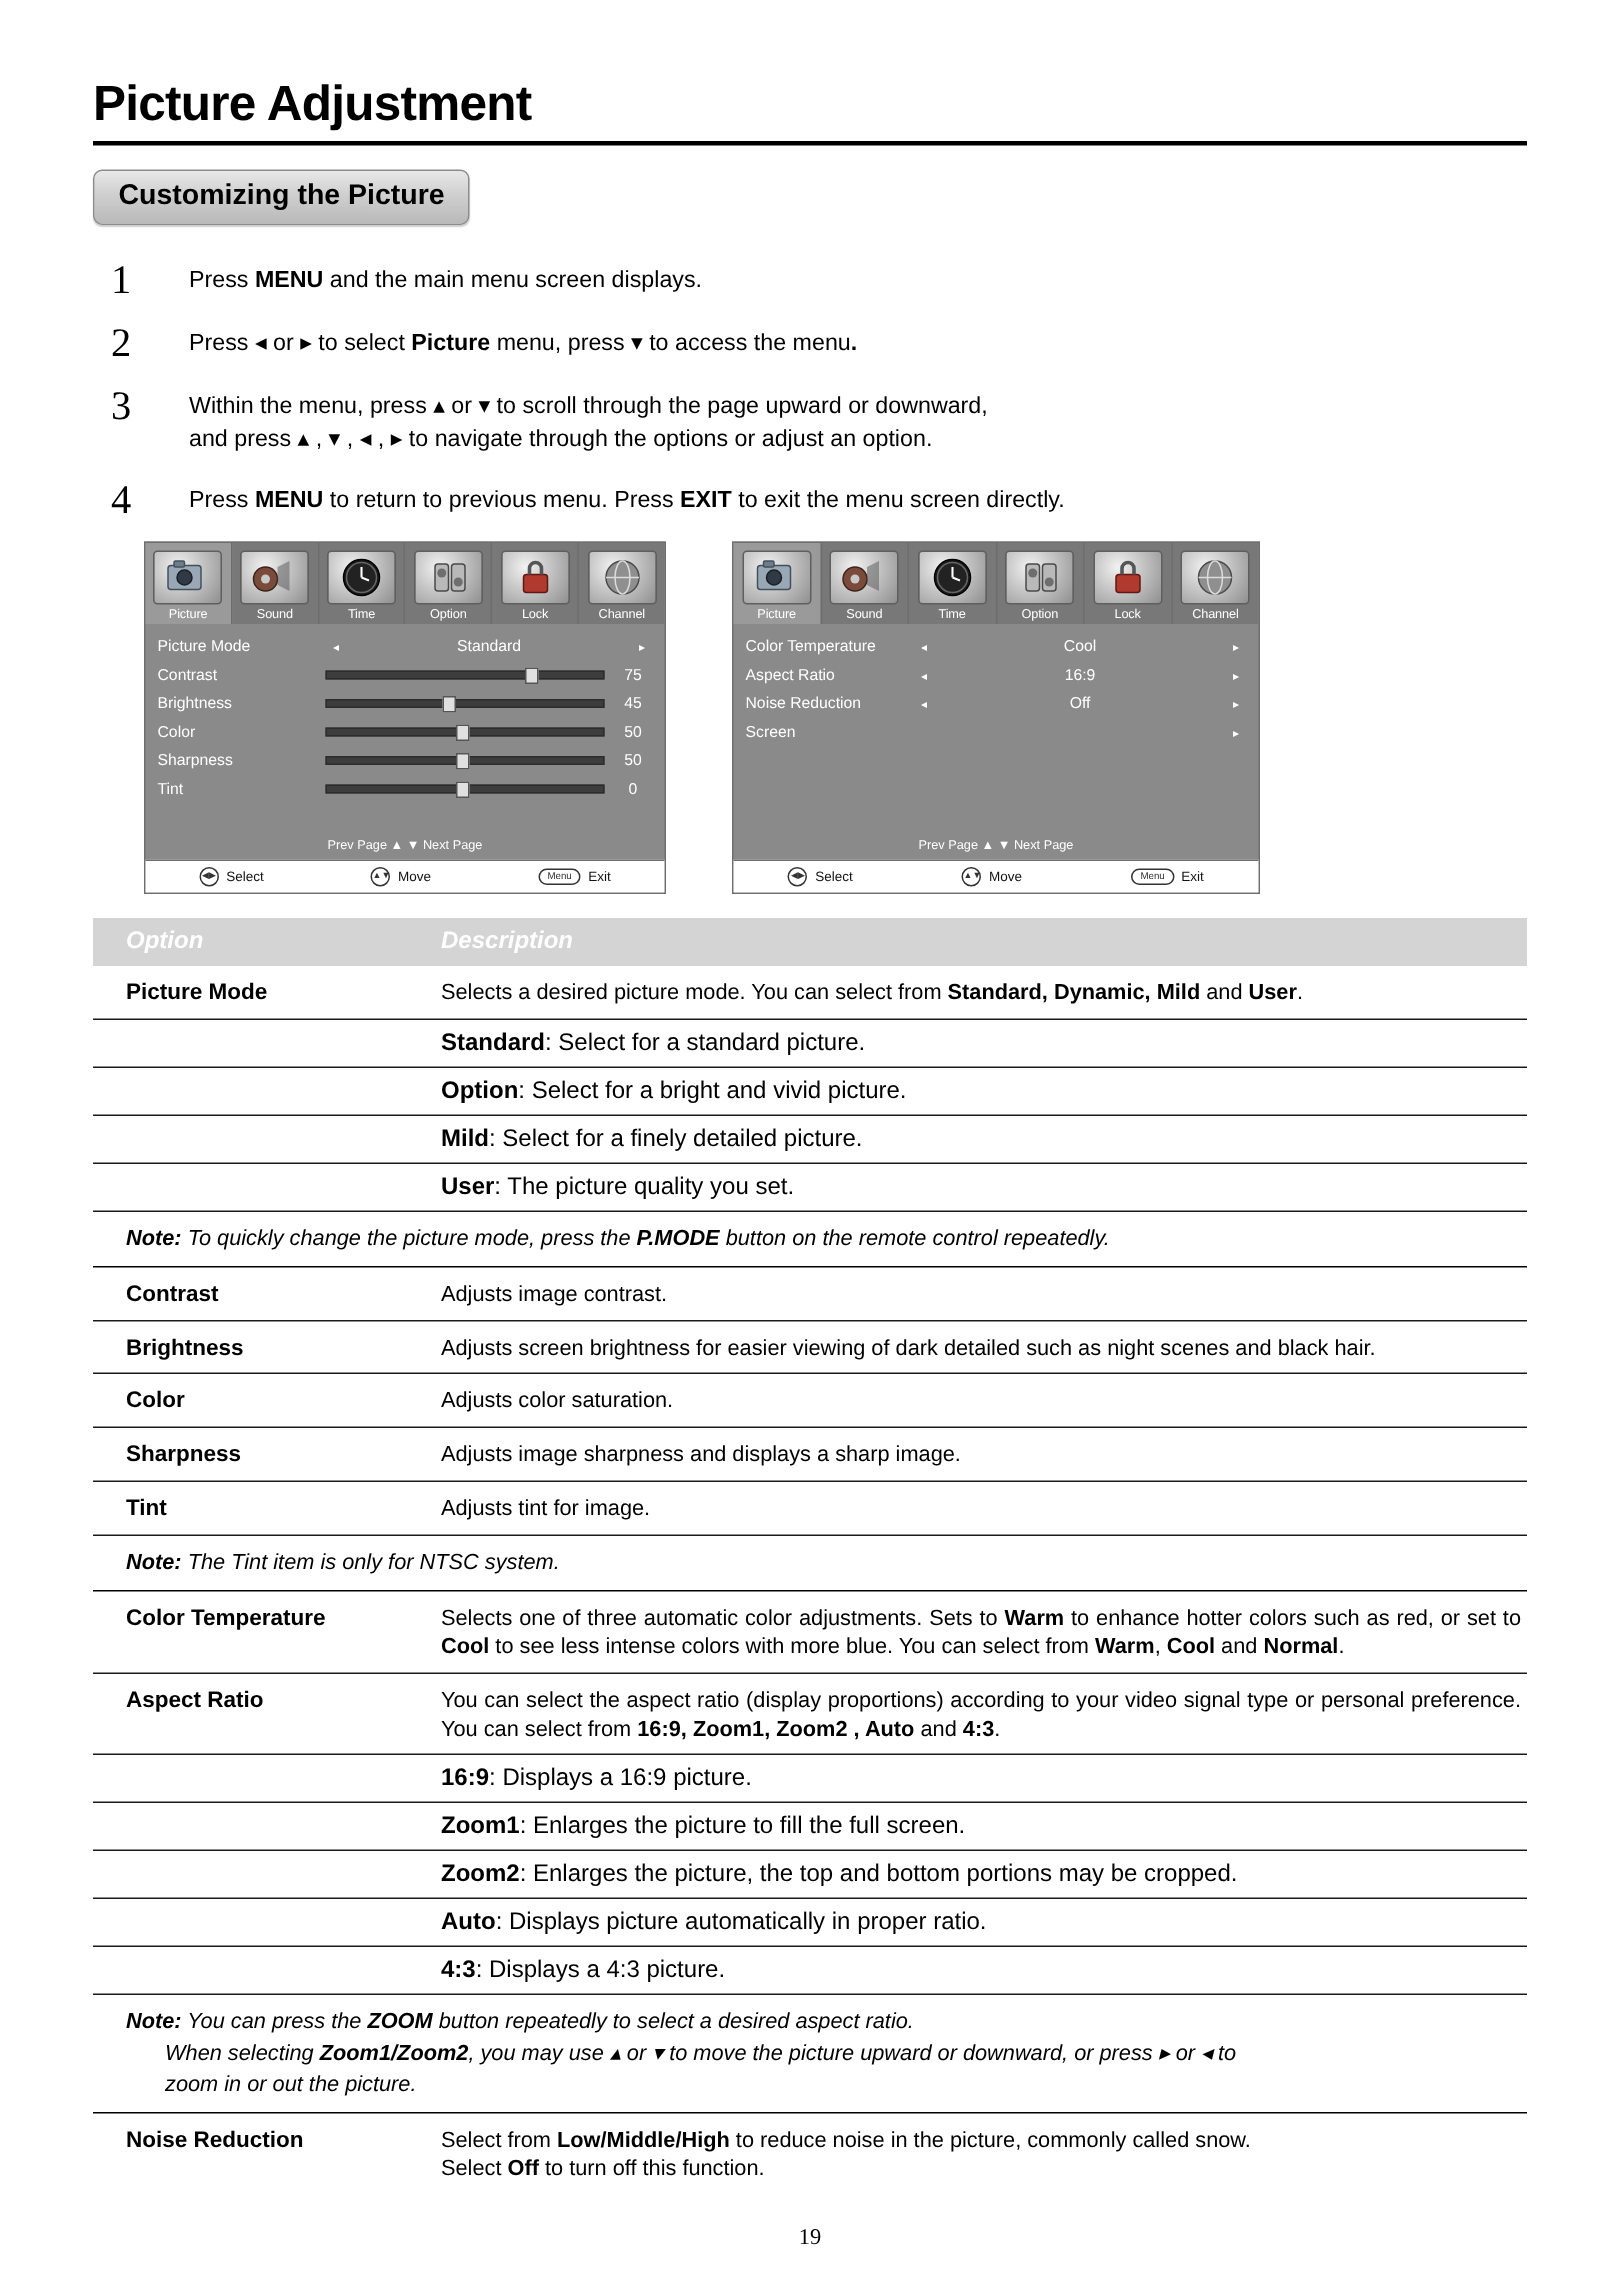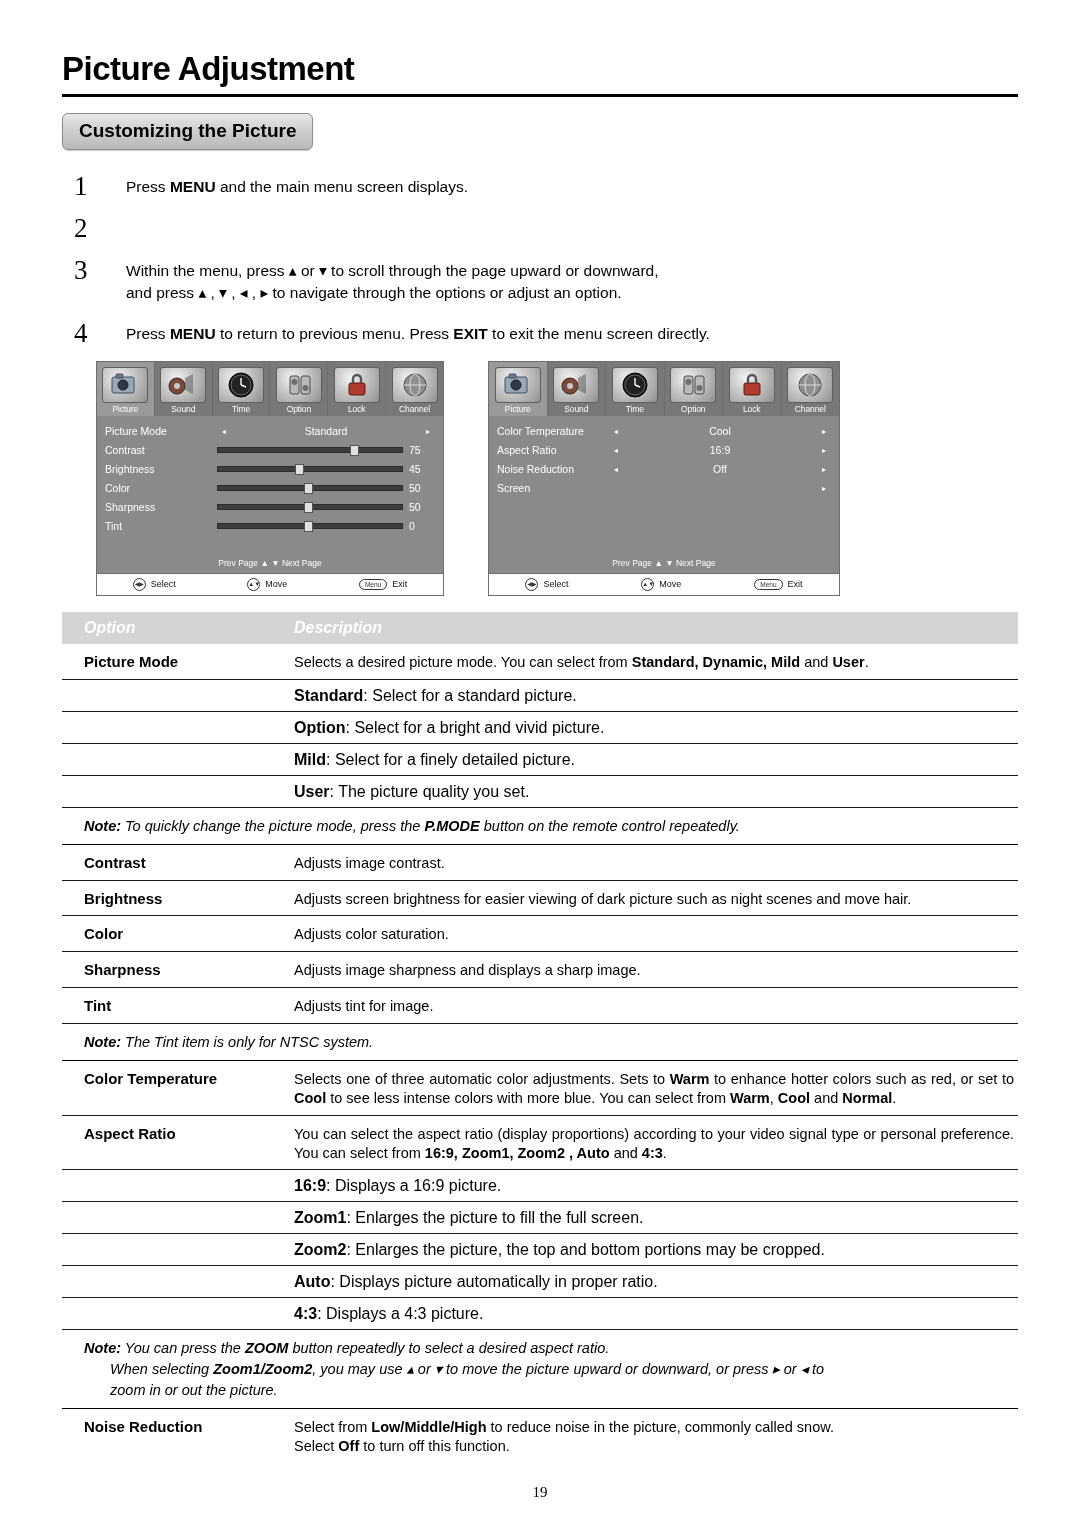--- a/index.html
+++ b/index.html
@@ -169,21 +169,21 @@
   .slider .knob {
     position: absolute;
     top: -3px;
     width: 7px;
     height: 9px;
     background: #e0e0e0;
     border: 1px solid #555;
   }
   .slider-val {
     width: 26px;
-    text-align: left;
+    text-align: center;
     font-size: 10.5px;
   }
   .osd-pager {
     text-align: center;
     font-size: 8.5px;
     color: #ffffff;
     padding: 4px 0 5px 0;
     margin-top: 16px;
   }
   .osd-footer {
@@ -287,20 +287,21 @@
       <span class="section-pill">Customizing the Picture</span>
     </div>
 
     <div class="steps">
       <div class="step">
         <div class="step-num">1</div>
         <div class="step-body">Press <b>MENU</b> and the main menu screen displays.</div>
       </div>
       <div class="step">
         <div class="step-num">2</div>
+        <div class="step-body">Press ◂ or ▸ to select <b>Picture</b> menu,  press ▾ to access the menu<b>.</b></div>
       </div>
       <div class="step">
         <div class="step-num">3</div>
         <div class="step-body">Within the menu, press ▴ or ▾ to scroll through the page upward or downward,<br>and press ▴ , ▾ , ◂ , ▸ to navigate through the options or adjust an option.</div>
       </div>
       <div class="step">
         <div class="step-num">4</div>
         <div class="step-body">Press <b>MENU</b> to return to previous menu. Press <b>EXIT</b> to exit the menu screen directly.</div>
       </div>
     </div>
@@ -608,21 +609,21 @@
         <td colspan="2"><b>Note:</b> To quickly change the picture mode, press the <b>P.MODE</b> button on the remote control repeatedly.</td>
       </tr>
 
       <tr class="rowline">
         <td class="opt-name">Contrast</td>
         <td class="opt-desc">Adjusts image contrast.</td>
       </tr>
 
       <tr class="rowline">
         <td class="opt-name">Brightness</td>
-        <td class="opt-desc">Adjusts screen brightness for easier viewing of dark picture such as night scenes and move hair.</td>
+        <td class="opt-desc">Adjusts screen brightness for easier viewing of dark detailed such as night scenes and black hair.</td>
       </tr>
 
       <tr class="rowline">
         <td class="opt-name">Color</td>
         <td class="opt-desc">Adjusts color saturation.</td>
       </tr>
 
       <tr class="rowline">
         <td class="opt-name">Sharpness</td>
         <td class="opt-desc">Adjusts image sharpness and displays a sharp image.</td>

